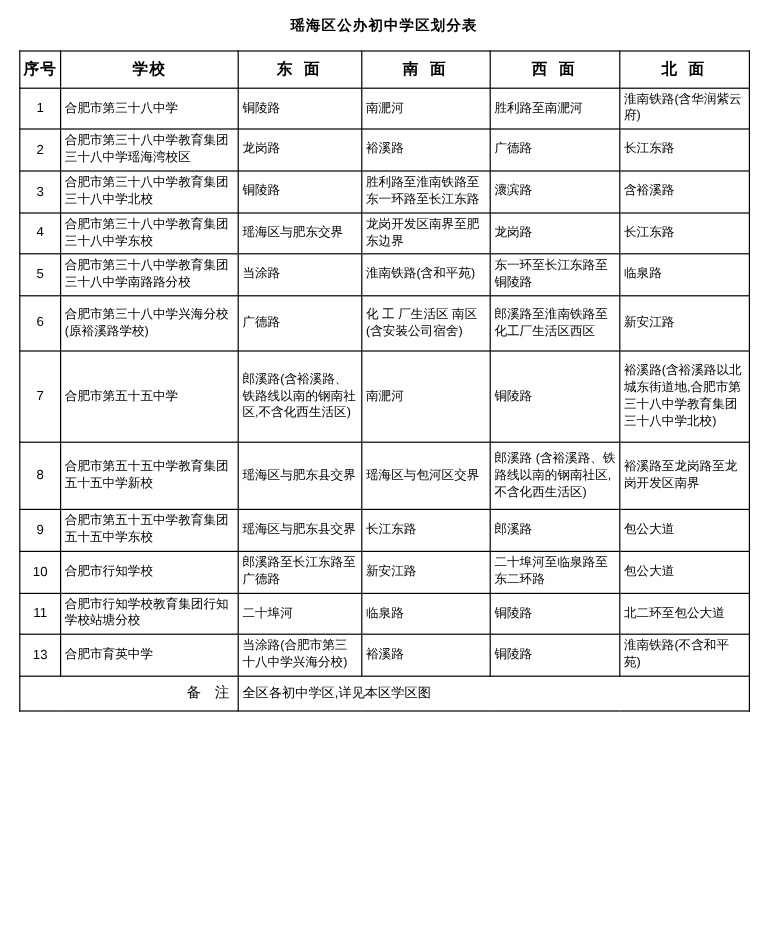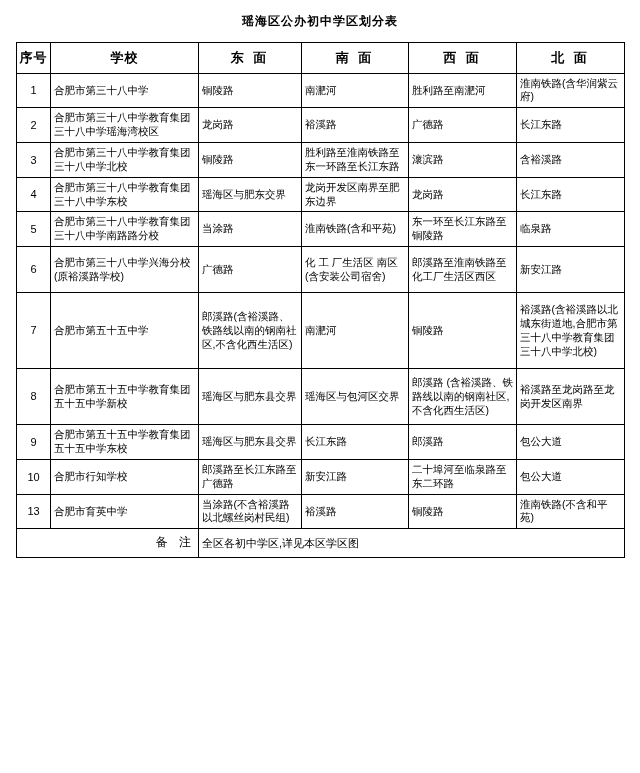--- a/index.html
+++ b/index.html
@@ -189,26 +189,34 @@
 
         <tr>
           <td class="idx">10</td>
           <td class="school">合肥市行知学校</td>
           <td class="cell">郎溪路至长江东路至广德路</td>
           <td class="cell">新安江路</td>
           <td class="cell">二十埠河至临泉路至东二环路</td>
           <td class="cell">包公大道</td>
         </tr>
 
+        <tr>
+          <td class="idx">11</td>
+          <td class="school">合肥市行知学校教育集团行知学校站塘分校</td>
+          <td class="cell">二十埠河</td>
+          <td class="cell">临泉路</td>
+          <td class="cell">铜陵路</td>
+          <td class="cell">北二环至包公大道</td>
+        </tr>
 
 
         <tr>
           <td class="idx">13</td>
           <td class="school">合肥市育英中学</td>
-          <td class="cell">当涂路(不含裕溪路以北螺丝岗村民组)</td>
+          <td class="cell">当涂路(合肥市第三十八中学兴海分校)</td>
           <td class="cell">裕溪路</td>
           <td class="cell">铜陵路</td>
           <td class="cell">淮南铁路(不含和平苑)</td>
         </tr>
 
         <tr>
           <td class="note-label" colspan="2">备  注</td>
           <td class="note-text" colspan="4">全区各初中学区,详见本区学区图</td>
         </tr>
 

